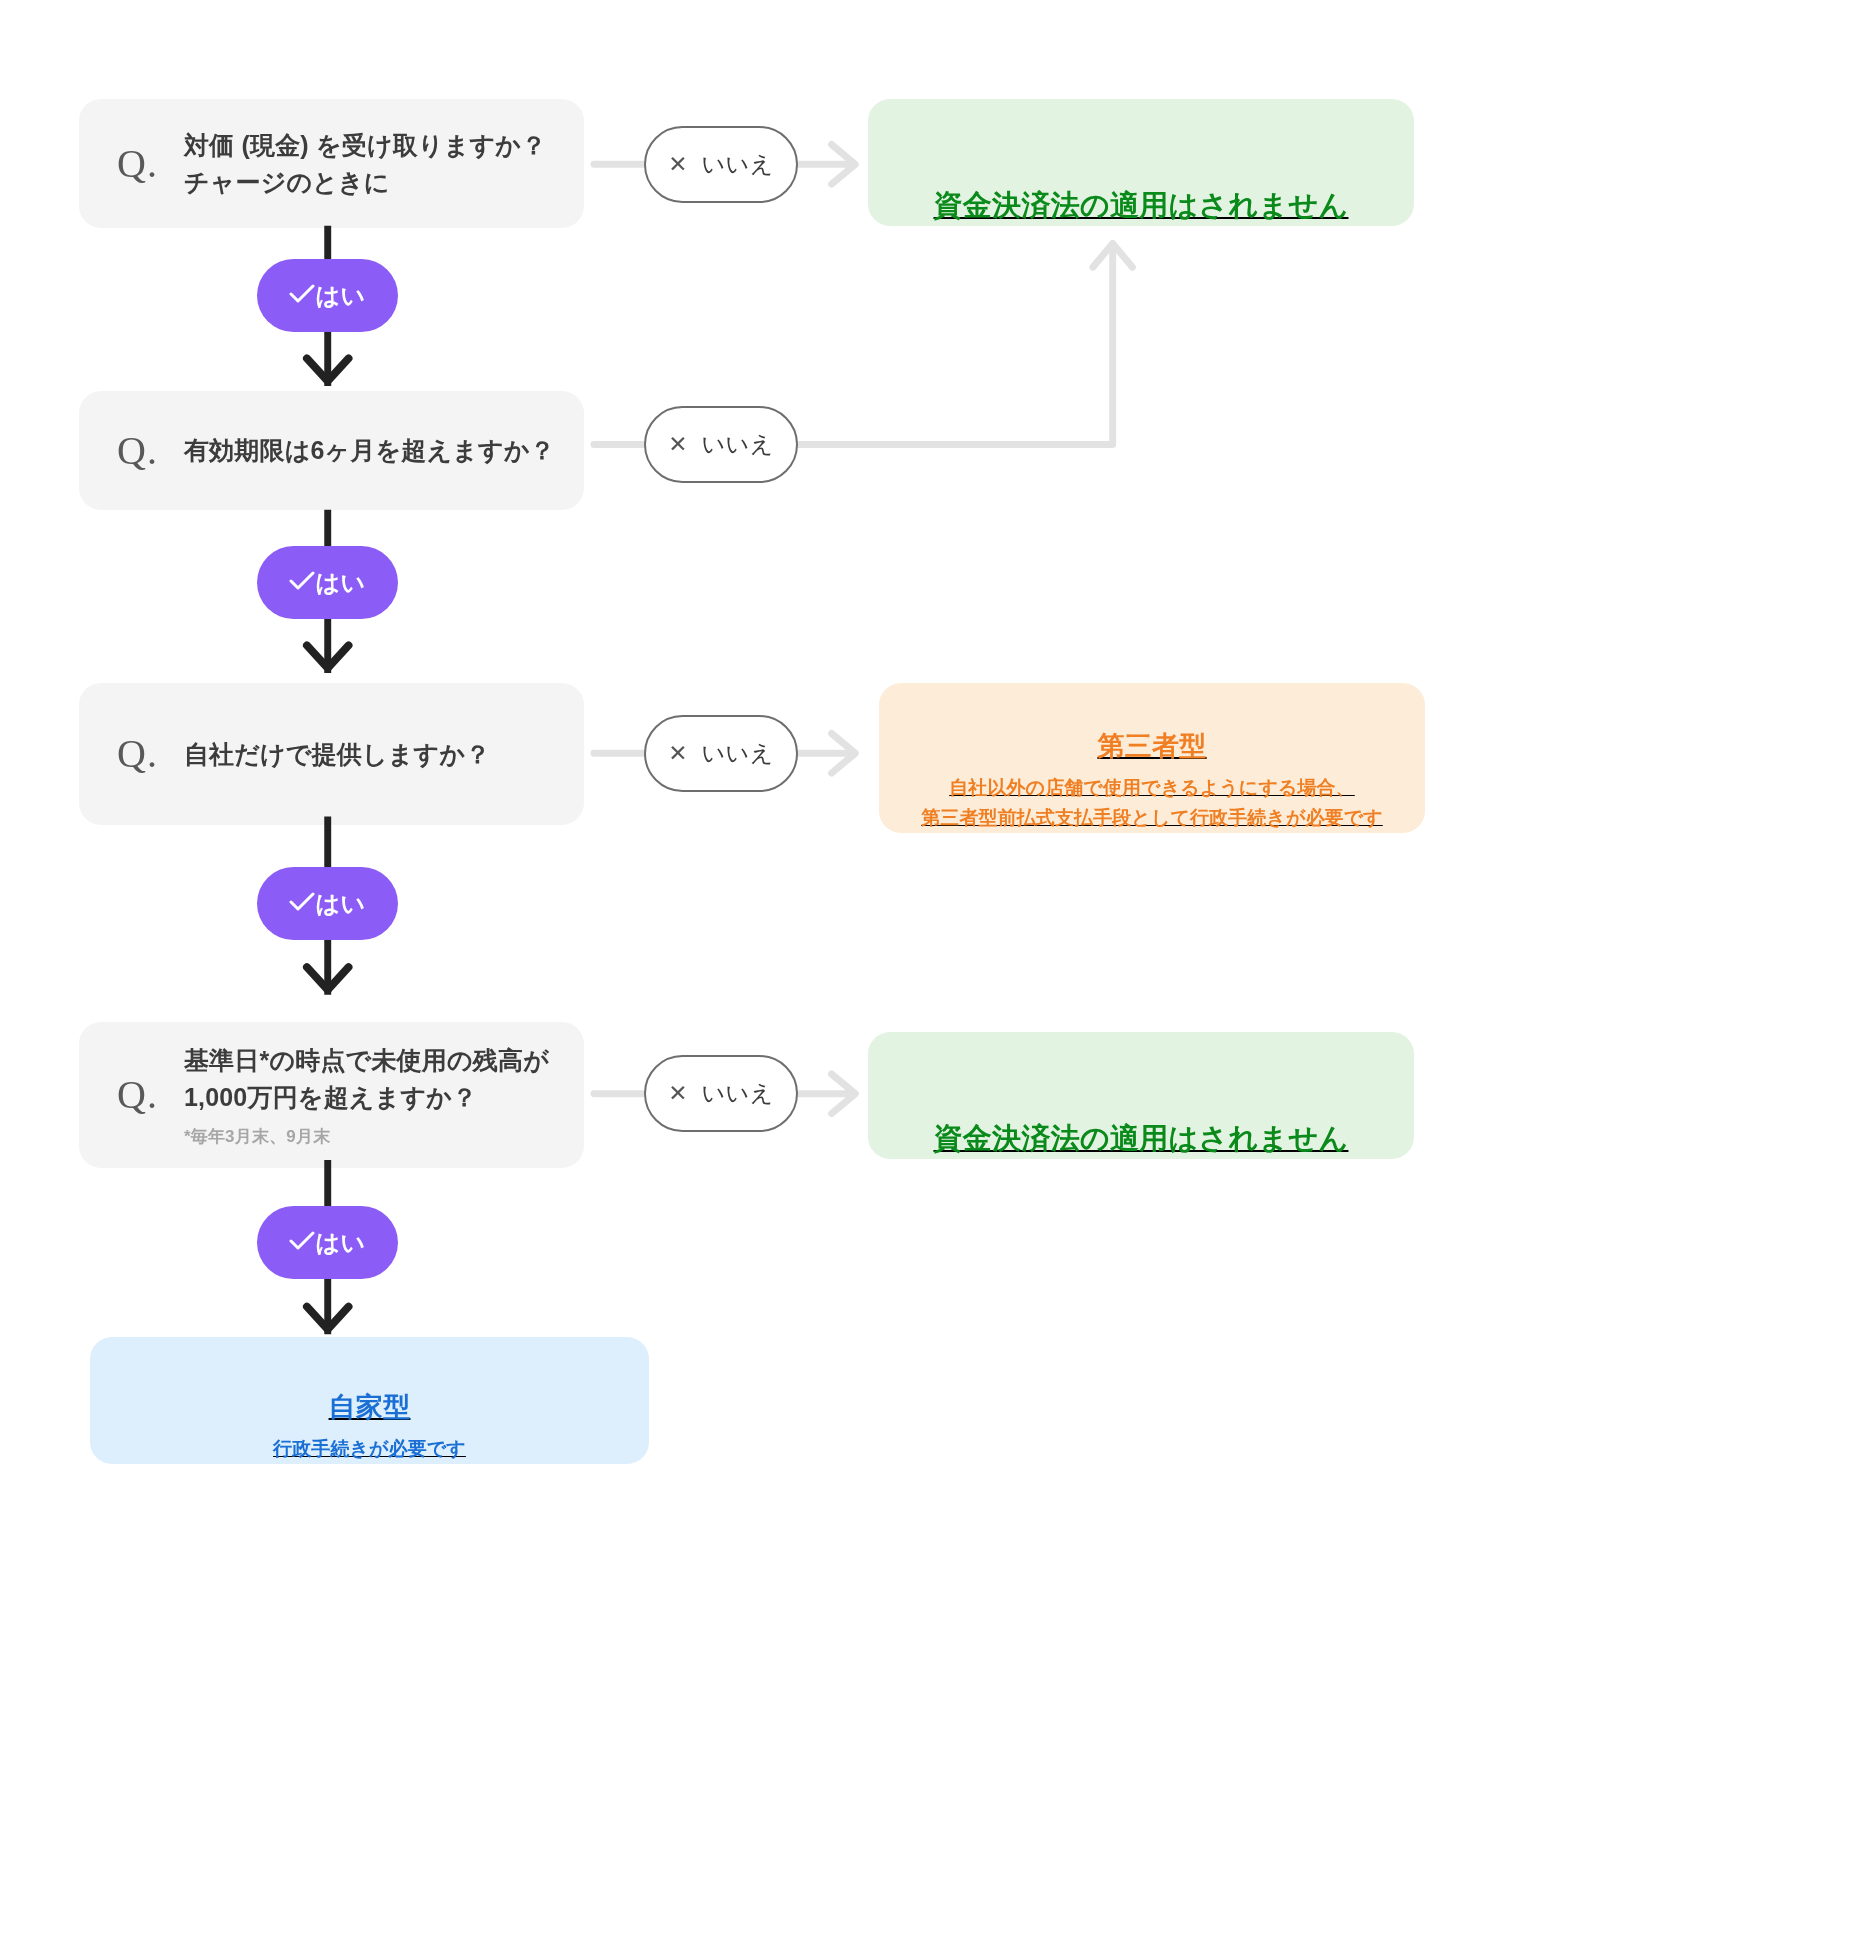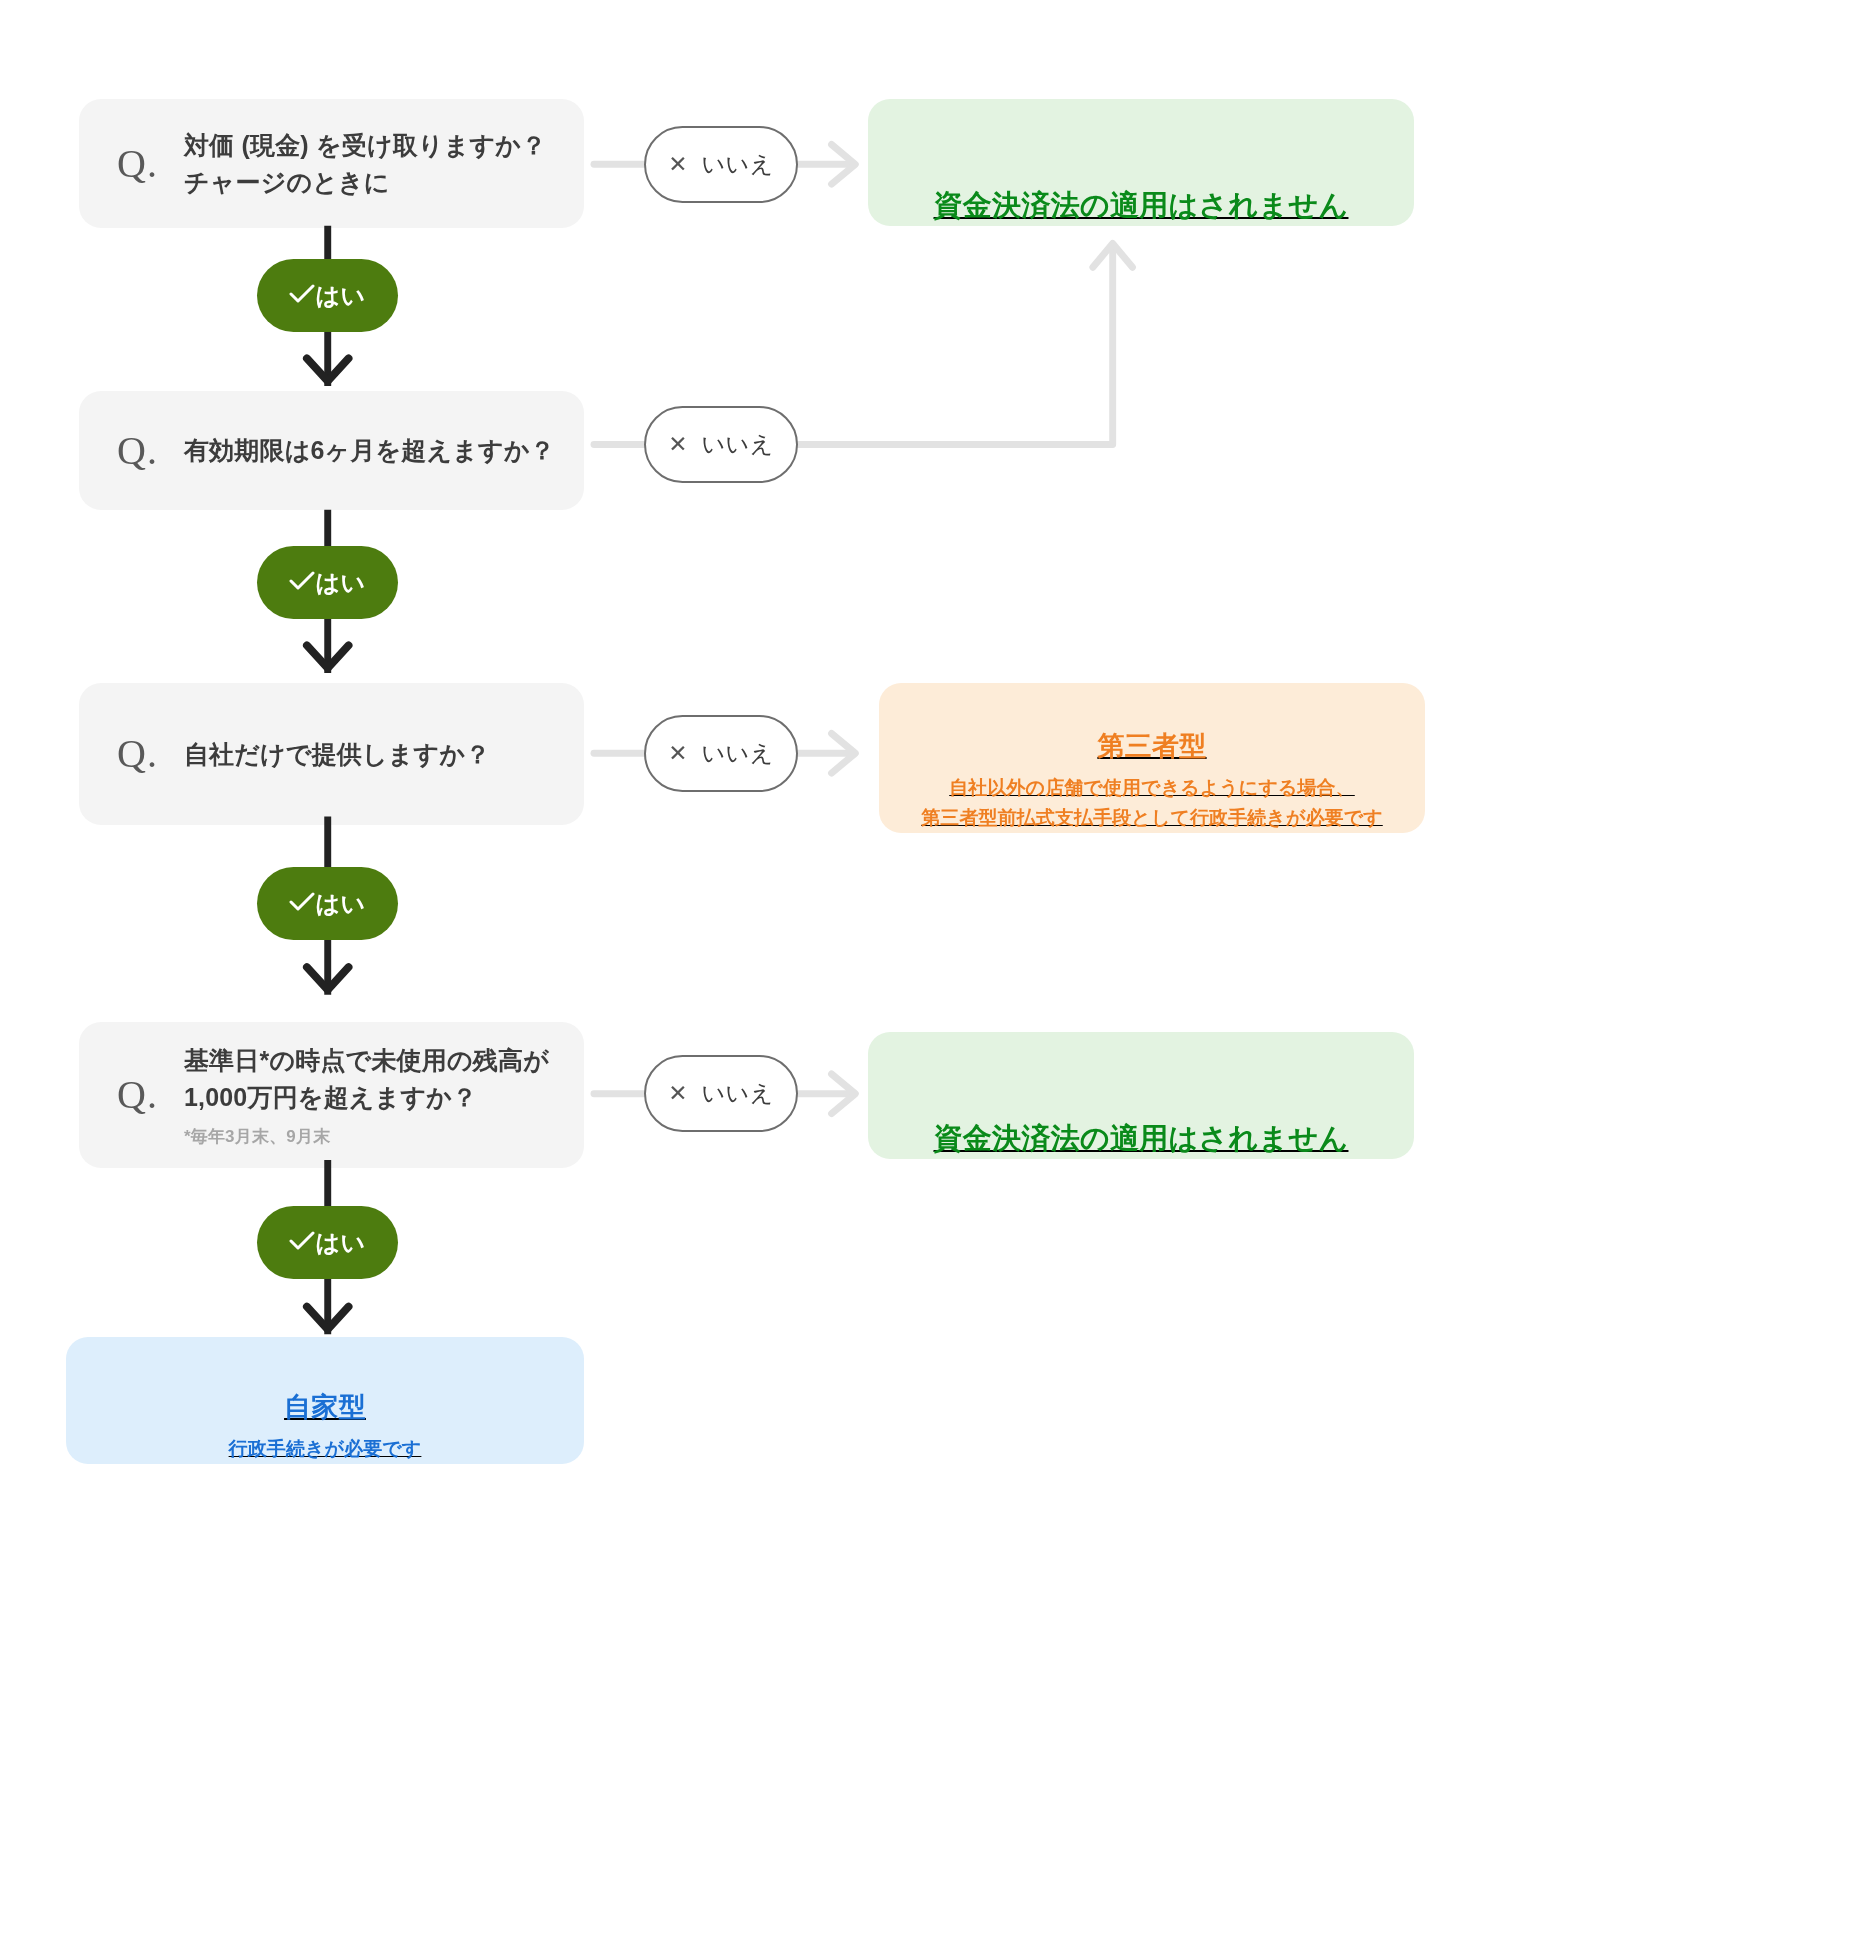--- a/index.html
+++ b/index.html
@@ -69,21 +69,21 @@
     font-size: 23px;
     color: #3c3c3c;
     font-weight: 400;
     letter-spacing: 0.5px;
   }
 
   
   .yespill {
     position: absolute;
     width: 141px; height: 73px;
-    background: #4d7c0f;
+    background: #8b5cf6;
     border-radius: 37px;
     display: flex;
     align-items: center;
     justify-content: center;
     z-index: 4;
   }
   .yespill .ck { display: block; }
   .yespill .yeslabel {
     font-size: 24px;
     color: #ffffff;
@@ -256,19 +256,19 @@
 
   <div class="yespill" style="left:257px; top:1206px;">
     <span class="ck">
       <svg width="26" height="20" viewBox="0 0 26 20">
           <polyline points="2,10 9,17 24,2" fill="none" stroke="#ffffff" stroke-width="3" stroke-linecap="round" stroke-linejoin="round"></polyline>
         </svg>
     </span>
     <span class="yeslabel">はい</span>
   </div>
 
-  <div class="result blue" style="left:66px; top:1337px; width:518px; height:127px;">
+  <div class="result blue" style="left:90px; top:1337px; width:559px; height:127px;">
     <div class="rtitle-md c-blue">自家型</div>
     <div class="rsub c-blue">行政手続きが必要です</div>
   </div>
 
 </div>
 
 
 </body></html>

